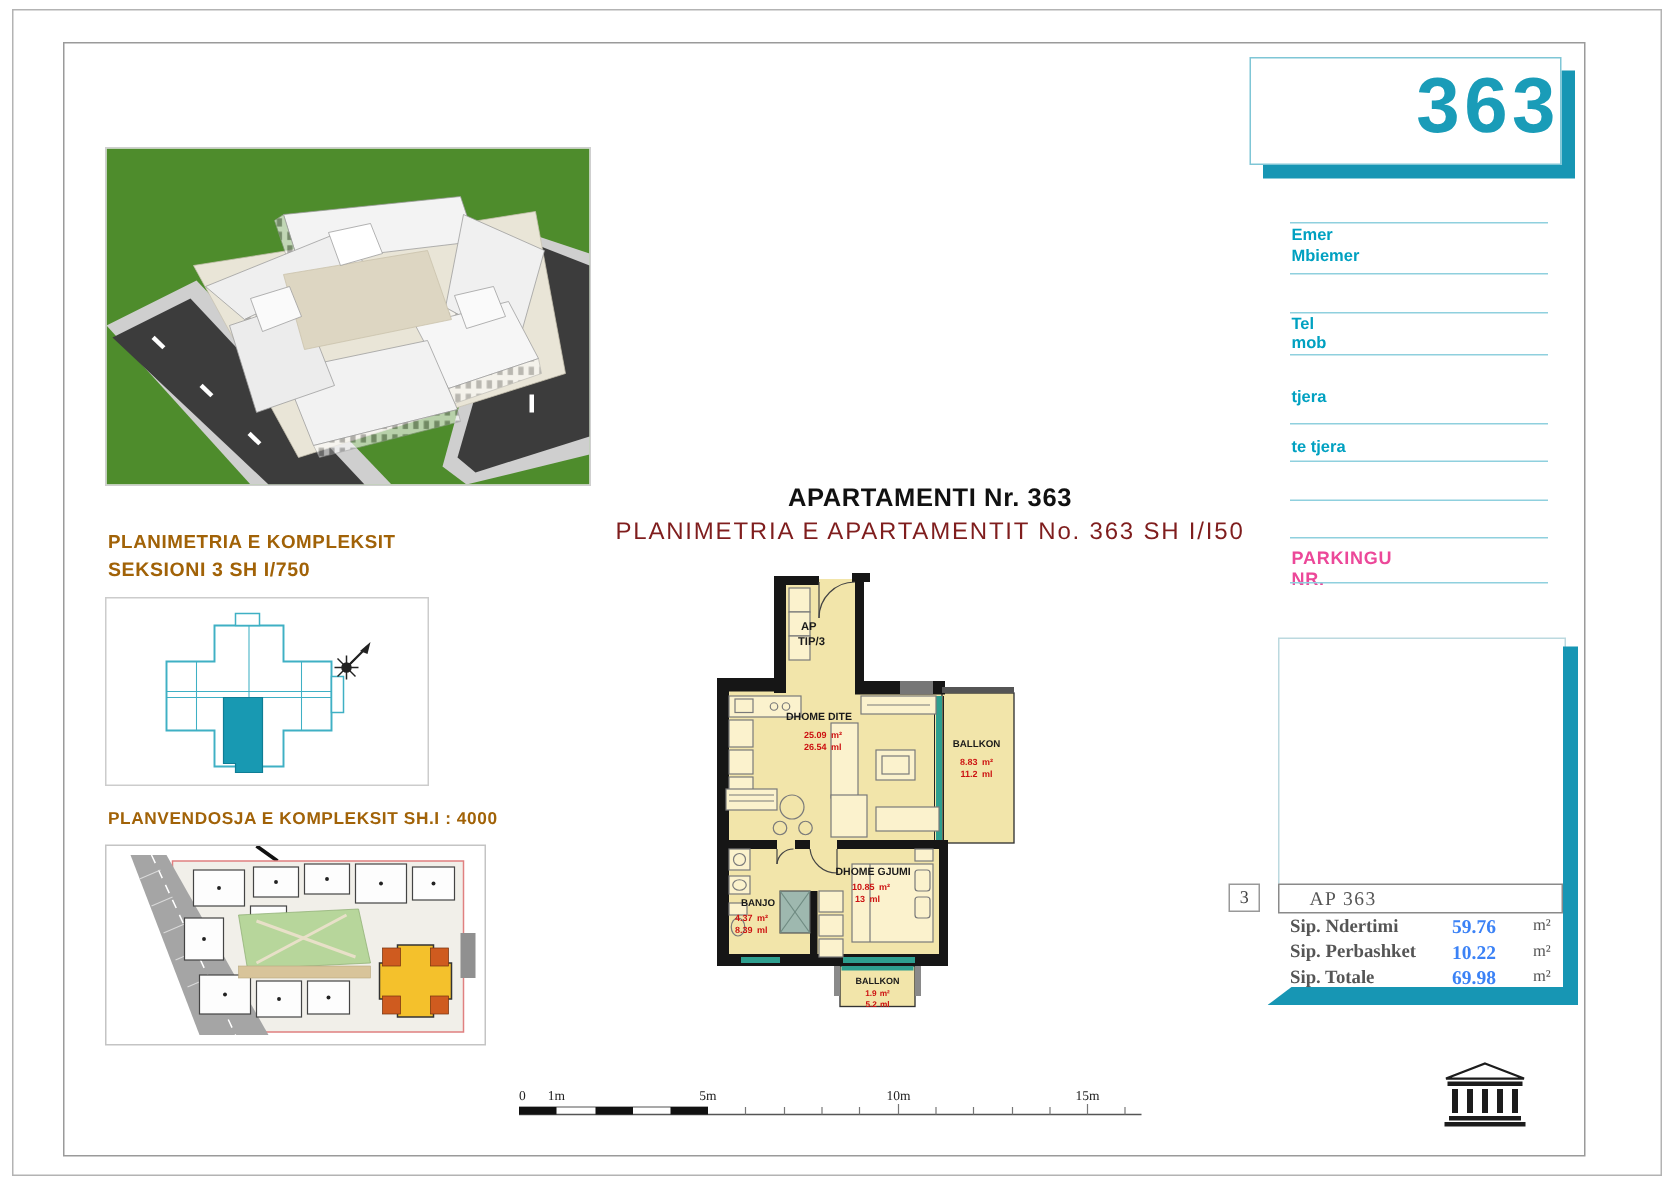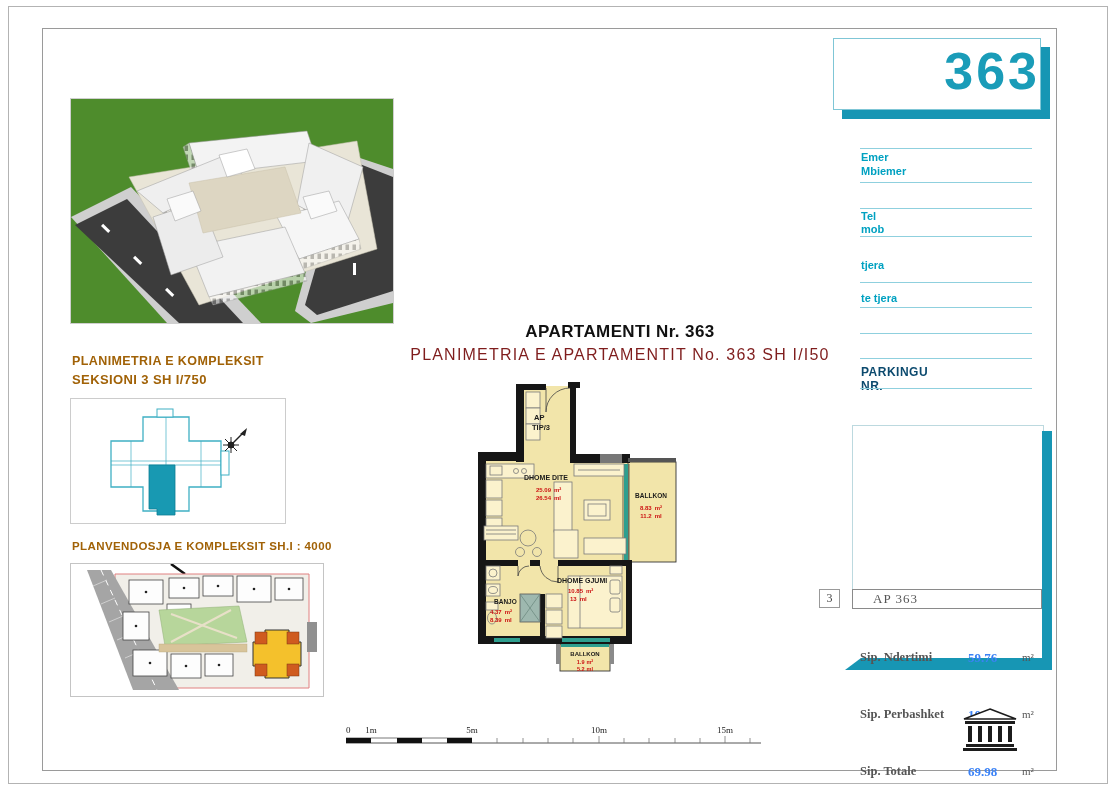--- a/index.html
+++ b/index.html
@@ -15,34 +15,34 @@
   .title-sub{position:absolute;left:340px;top:346px;width:560px;text-align:center;
              font-size:16px;color:#7f1d1d;letter-spacing:1.2px;}
   
   #numbox{position:absolute;left:833px;top:38px;width:206px;height:70px;background:#fff;
           border:1px solid #7fc6d6;box-shadow:9px 9px 0 0 #1796b4;}
   #numbox .num{font-size:52px;font-weight:bold;color:#1a9cb8;text-align:right;
                line-height:64px;letter-spacing:3px;}
   
   .form-line{position:absolute;left:860px;width:172px;height:1px;background:#8fd0de;}
   .form-label{position:absolute;left:861px;color:#00a1c1;font-weight:bold;font-size:11px;}
-  .parking-label{position:absolute;left:861px;color:#0c4a6e;font-weight:bold;font-size:12px;letter-spacing:.5px;}
+  .parking-label{position:absolute;left:861px;color:#ec4899;font-weight:bold;font-size:12px;letter-spacing:.5px;}
   
   #notesbox{position:absolute;left:852px;top:425px;width:190px;height:167px;
             background:#fff;border:1px solid #bcd9df;}
   #band-right{position:absolute;left:1042px;top:431px;width:10px;height:228px;background:#1796b4;}
   #band-bottom{position:absolute;left:845px;top:658px;width:207px;height:12px;background:#1796b4;
                clip-path:polygon(0 100%,16px 0,100% 0,100% 100%);}
   
   #idxbox{position:absolute;left:819px;top:589px;width:19px;height:17px;border:1px solid #999;
           font-family:"Liberation Serif",serif;font-size:12px;color:#444;text-align:center;line-height:17px;}
   #infotable{position:absolute;left:852px;top:589px;width:190px;font-family:"Liberation Serif",serif;}
   .it-header{border:1px solid #8a8a8a;height:18px;line-height:18px;padding-left:20px;
              color:#555;font-size:13px;letter-spacing:1px;background:#fff;}
-  .it-row{display:grid;grid-template-columns:1fr 50px 24px;height:17px;line-height:17px;padding-left:8px;margin-top:40px;}
+  .it-row{display:grid;grid-template-columns:1fr 50px 24px;height:17px;line-height:17px;padding-left:8px;}
   .it-label{color:#555;font-weight:bold;font-size:12.5px;}
   .it-value{font-weight:bold;color:#3b82f6;text-align:left;font-size:13px;}
   .it-unit{color:#555;font-size:11px;padding-left:4px;}
   svg text{font-family:"Liberation Sans",sans-serif;}
   .room-name{font-size:7px;font-weight:bold;fill:#1a1a1a;}
   .room-num{font-size:6px;font-weight:bold;fill:#cc1111;}
   .sb-label{font-size:9px;fill:#222;font-family:"Liberation Serif",serif;}
 </style>
 </head>
 <body>

